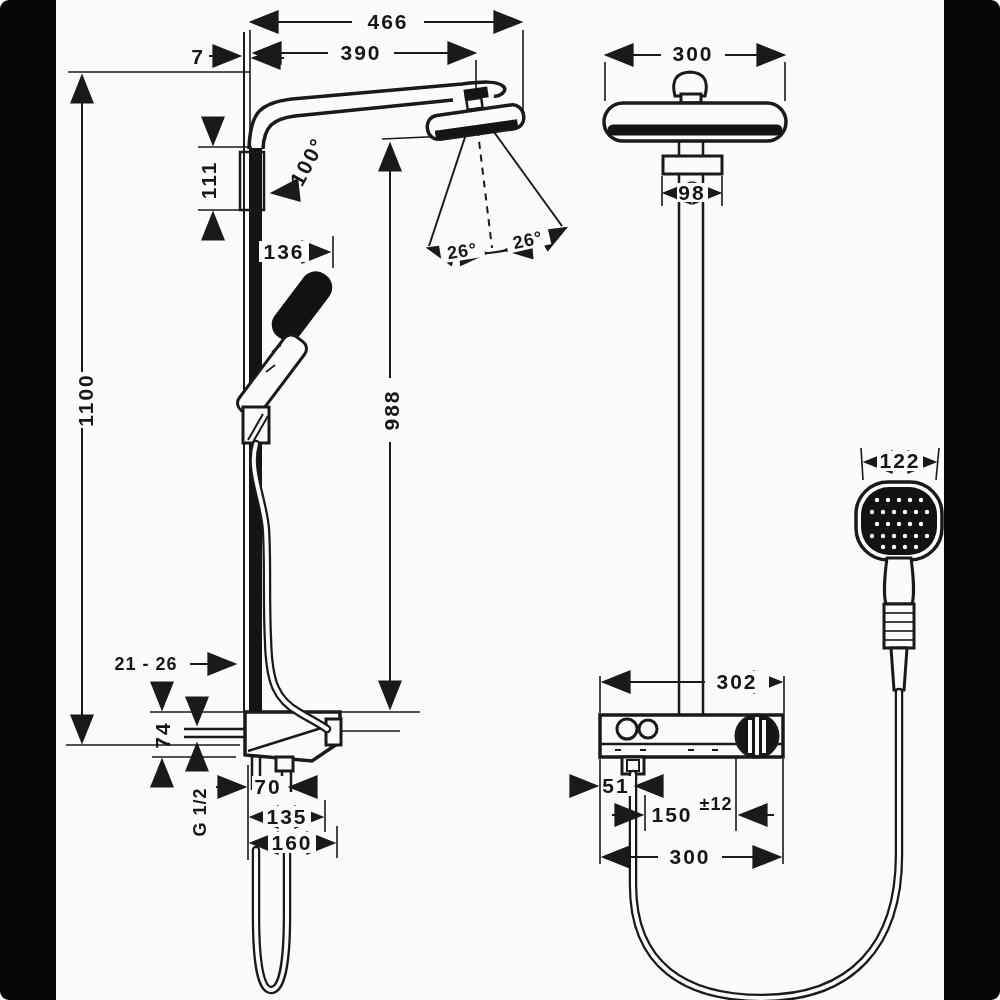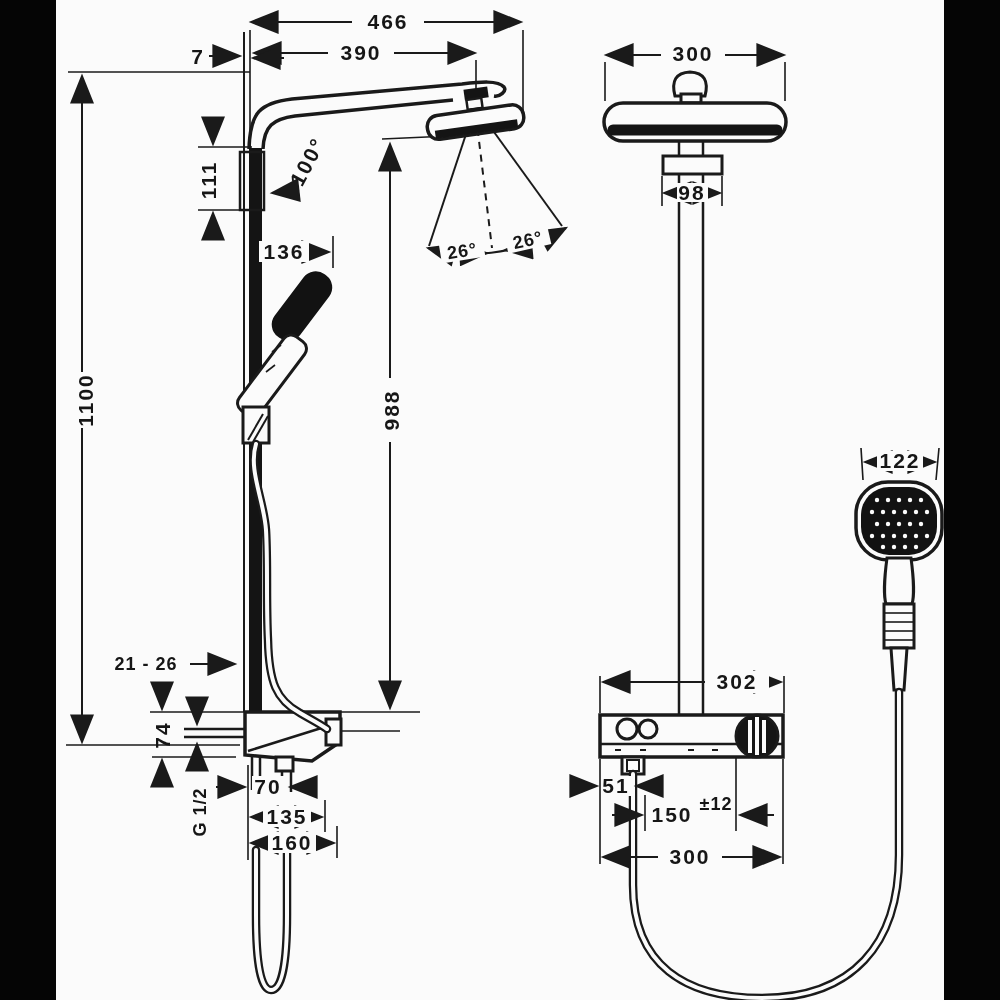--- a/index.html
+++ b/index.html
@@ -1,16 +1,16 @@
 <!DOCTYPE html>
 <html><head>
 <meta charset="utf-8">
 <style>
   html,body{margin:0;padding:0;background:#fff;}
-  .stage{width:1000px;height:1000px;position:relative;background:#fbfbfb;overflow:hidden;}
+  .stage{width:1000px;height:1000px;position:relative;background:#fbfbfb;overflow:hidden;border-radius:9px;}
   svg{display:block;}
   .ln{stroke:#1a1a1a;stroke-width:2;fill:none;}
   .ln15{stroke:#1a1a1a;stroke-width:1.6;fill:none;}
   .ln25{stroke:#1a1a1a;stroke-width:2.5;fill:none;}
   .ln3{stroke:#1a1a1a;stroke-width:3;fill:none;}
   .ln35{stroke:#1a1a1a;stroke-width:3.5;fill:none;}
   .wfill{fill:#fbfbfb;}
   .dk{fill:#141414;}
   .hoseOuter{stroke:#1a1a1a;stroke-width:8.5;fill:none;stroke-linecap:round;}
   .hoseInner{stroke:#fbfbfb;stroke-width:4;fill:none;stroke-linecap:round;}

